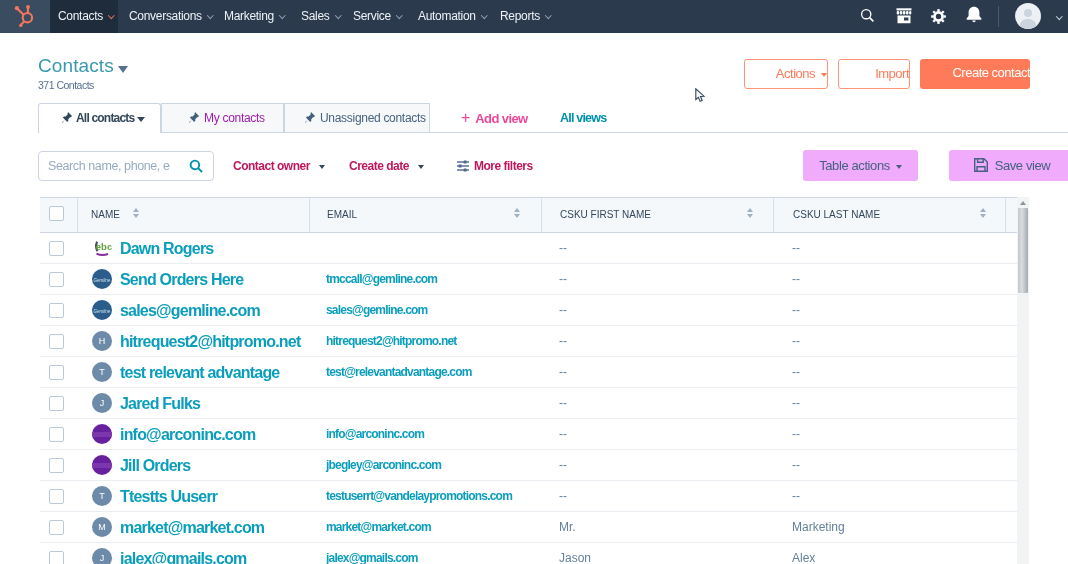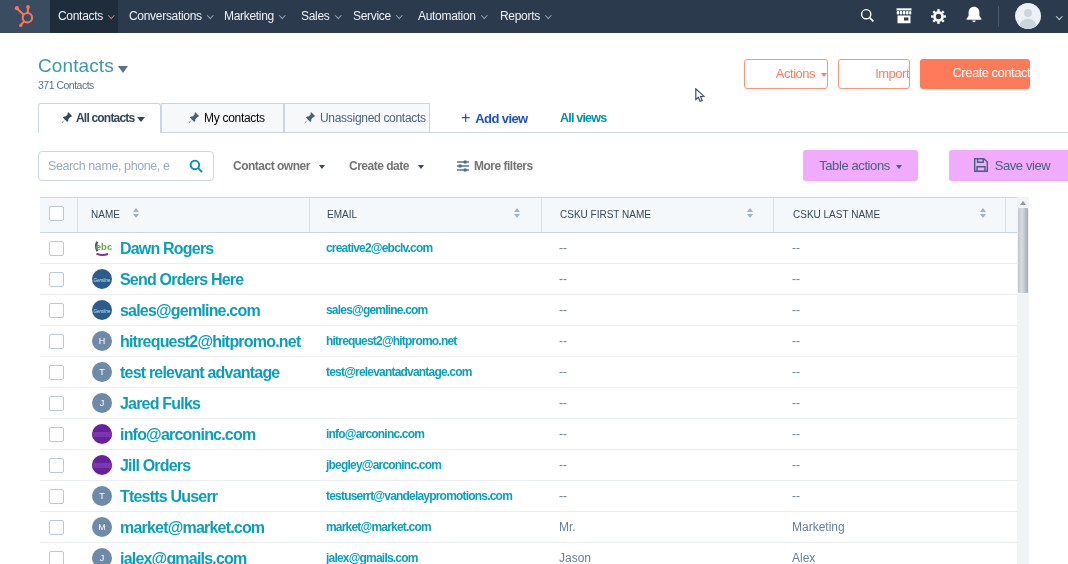--- a/index.html
+++ b/index.html
@@ -17,26 +17,26 @@
 #titleCaret{position:absolute;left:118px;top:66px;width:0;height:0;border-left:5.5px solid transparent;border-right:5.5px solid transparent;border-top:7px solid #57718f}
 #subCount{position:absolute;left:38px;top:79px;font-size:10.5px;letter-spacing:-0.5px;color:#57718f}
 .btn{position:absolute;top:59px;height:30px;border-radius:3px;font-size:13px;letter-spacing:-0.5px;line-height:28px;text-align:right}
 .btnOutline{border:1px solid #ff9475;color:#ff7a59;background:#fff}
 .caretDown{display:inline-block;width:0;height:0;border-left:3.5px solid transparent;border-right:3.5px solid transparent;border-top:4.5px solid currentColor;margin-left:6px;vertical-align:1px}
 
 #tabline{position:absolute;left:38px;top:132px;width:1030px;height:1px;background:#cbd6e2}
 .tab{position:absolute;top:103px;height:30px;font-size:12px;color:#33475b;display:flex;align-items:center}
 .tabIn{background:#f6f8fa;border:1px solid #cbd6e2}
 .tabAct{background:#fff;border:1px solid #cbd6e2;border-bottom:none;font-weight:bold;border-radius:3px 3px 0 0;z-index:2}
-#addview{position:absolute;left:461px;top:103px;height:30px;line-height:30px;font-size:13px;letter-spacing:-0.6px;font-weight:bold;color:#1d4ed8}
+#addview{position:absolute;left:461px;top:103px;height:30px;line-height:30px;font-size:13px;letter-spacing:-0.6px;font-weight:bold;color:#ec4899}
 #allviews{position:absolute;left:560px;top:103px;height:30px;line-height:30px;font-size:12.5px;letter-spacing:-0.8px;font-weight:bold;color:#0091ae}
 
 #searchBox{position:absolute;left:38px;top:151px;width:176px;height:30px;border:1px solid #cbd6e2;border-radius:4px;background:#fff}
 #searchPh{position:absolute;left:48px;top:151px;height:30px;line-height:30px;font-size:12.5px;letter-spacing:-0.4px;color:#97abc0}
-.filterLink{position:absolute;top:151px;height:30px;line-height:30px;font-size:12px;letter-spacing:-0.5px;font-weight:bold;color:#737373}
+.filterLink{position:absolute;top:151px;height:30px;line-height:30px;font-size:12px;letter-spacing:-0.5px;font-weight:bold;color:#be185d}
 .gbtn{position:absolute;top:150px;height:31px;background:#f0abfc;border-radius:3px;font-size:13px;letter-spacing:-0.4px;color:#46617f;line-height:31px;text-align:center}
 
 #thead{position:absolute;left:40px;top:197px;width:977px;height:36px;background:#f5f8fa;border-top:1px solid #cbd6e2;border-bottom:1px solid #cbd6e2}
 .hsep{position:absolute;top:198px;width:1px;height:34px;background:#d7e0ea}
 .hlabel{position:absolute;top:197px;height:35px;line-height:35px;font-size:10px;color:#33475b;letter-spacing:0px}
 .row{position:absolute;left:40px;width:977px;height:31px;border-bottom:1px solid #eaeef2;background:#fff}
 .cb{position:absolute;left:9px;top:8px;width:15px;height:15px;border:1px solid #b9c9d8;border-radius:2px;background:#fff}
 .cbh{position:absolute;left:49px;top:206px;width:15px;height:15px;border:1px solid #b9c9d8;border-radius:2px;background:#fff}
 .av{position:absolute;left:52px;top:5px;width:20px;height:20px;border-radius:50%;color:#fff;font-size:9px;text-align:center;line-height:20px}
 .nm{position:absolute;left:80px;top:0;height:31px;line-height:31px;font-size:16px;font-weight:bold;color:#0a9ebc;letter-spacing:-0.8px}
@@ -133,21 +133,21 @@
 <div class="tab tabIn" style="left:284px;width:146px;z-index:1"></div>
 <div class="tab tabAct" style="left:38px;width:123px"></div>
 <svg class="abs" style="left:62px;top:112px;z-index:3" width="10" height="11" viewBox="0 0 12 13">
     <path fill="#33475b" d="M7.2 0 12 4.8 10.6 6.2 10 6 7.5 8.5 7.6 10.4 6.2 11.8 3.5 9 0.7 12.8 0 12.2 3.8 9.3 1 6.6 2.4 5.2 4.3 5.3 6.8 2.8 6.6 2.2z"></path>
   </svg>
 <div class="abs" style="left:76px;top:103px;height:30px;line-height:30px;font-size:12px;letter-spacing:-0.8px;font-weight:bold;color:#33475b;z-index:3">All contacts</div>
 <div class="abs" style="left:137px;top:117px;width:0;height:0;border-left:4.5px solid transparent;border-right:4.5px solid transparent;border-top:5px solid #33475b;z-index:3"></div>
 <svg class="abs" style="left:189px;top:112px;z-index:3" width="10" height="11" viewBox="0 0 12 13">
     <path fill="#45607c" d="M7.2 0 12 4.8 10.6 6.2 10 6 7.5 8.5 7.6 10.4 6.2 11.8 3.5 9 0.7 12.8 0 12.2 3.8 9.3 1 6.6 2.4 5.2 4.3 5.3 6.8 2.8 6.6 2.2z"></path>
   </svg>
-<div class="abs" style="left:204px;top:103px;height:46px;line-height:30px;font-size:12px;letter-spacing:-0.3px;color:#000000;z-index:3">My contacts</div>
+<div class="abs" style="left:204px;top:103px;height:46px;line-height:30px;font-size:12px;letter-spacing:-0.3px;color:#a21caf;z-index:3">My contacts</div>
 <svg class="abs" style="left:305px;top:112px;z-index:3" width="10" height="11" viewBox="0 0 12 13">
     <path fill="#45607c" d="M7.2 0 12 4.8 10.6 6.2 10 6 7.5 8.5 7.6 10.4 6.2 11.8 3.5 9 0.7 12.8 0 12.2 3.8 9.3 1 6.6 2.4 5.2 4.3 5.3 6.8 2.8 6.6 2.2z"></path>
   </svg>
 <div class="abs" style="left:320px;top:103px;height:30px;line-height:30px;font-size:12px;letter-spacing:-0.3px;color:#46627f;z-index:3">Unassigned contacts</div>
 <div id="addview"><span style="font-size:16px;font-weight:normal">+</span>&nbsp; Add view</div>
 <div id="allviews">All views</div>
 
 <div id="searchBox"></div>
 <div id="searchPh">Search name, phone, e</div>
 <svg class="abs" style="left:189px;top:159px" width="15" height="15" viewBox="0 0 15 15">
@@ -207,30 +207,30 @@
   </div>
 
 <div class="row" style="top:233px">
   <div class="cb"></div>
   <svg class="av" style="background:#fff" width="20" height="20" viewBox="0 0 20 20">
       <path d="M4.2 3.2 q-2.6 5 0.3 10.6 l1.9 -1.1 q-2.3 -4.4 -0.2 -8.4 z" fill="#4a545e"></path>
       <text x="12" y="12.2" font-size="9.5" fill="#63a83e" text-anchor="middle" font-family="Liberation Sans" font-weight="bold">ebc</text>
       <path d="M4.5 15.6 q5.5 2.6 11.5 0.4" stroke="#8a2ba0" stroke-width="1.9" fill="none"></path>
     </svg>
   <div class="nm">Dawn Rogers</div>
-    <div class="em">creative2@ebclv.com</div>
     <div class="c3">--</div>
     <div class="c4">--</div>
 </div>
 <div class="row" style="top:264px">
   <div class="cb"></div>
   <svg class="av" style="background:#2a5d8c" width="20" height="20" viewBox="0 0 20 20">
       <text x="10" y="12.5" font-size="4.5" fill="#cfe2f0" text-anchor="middle" font-family="Liberation Sans" font-style="italic">Gemline</text>
     </svg>
   <div class="nm">Send Orders Here</div>
+    <div class="em">tmccall@gemline.com</div>
     <div class="c3">--</div>
     <div class="c4">--</div>
 </div>
 <div class="row" style="top:295px">
   <div class="cb"></div>
   <svg class="av" style="background:#2a5d8c" width="20" height="20" viewBox="0 0 20 20">
       <text x="10" y="12.5" font-size="4.5" fill="#cfe2f0" text-anchor="middle" font-family="Liberation Sans" font-style="italic">Gemline</text>
     </svg>
   <div class="nm">sales@gemline.com</div>
     <div class="em">sales@gemline.com</div>

